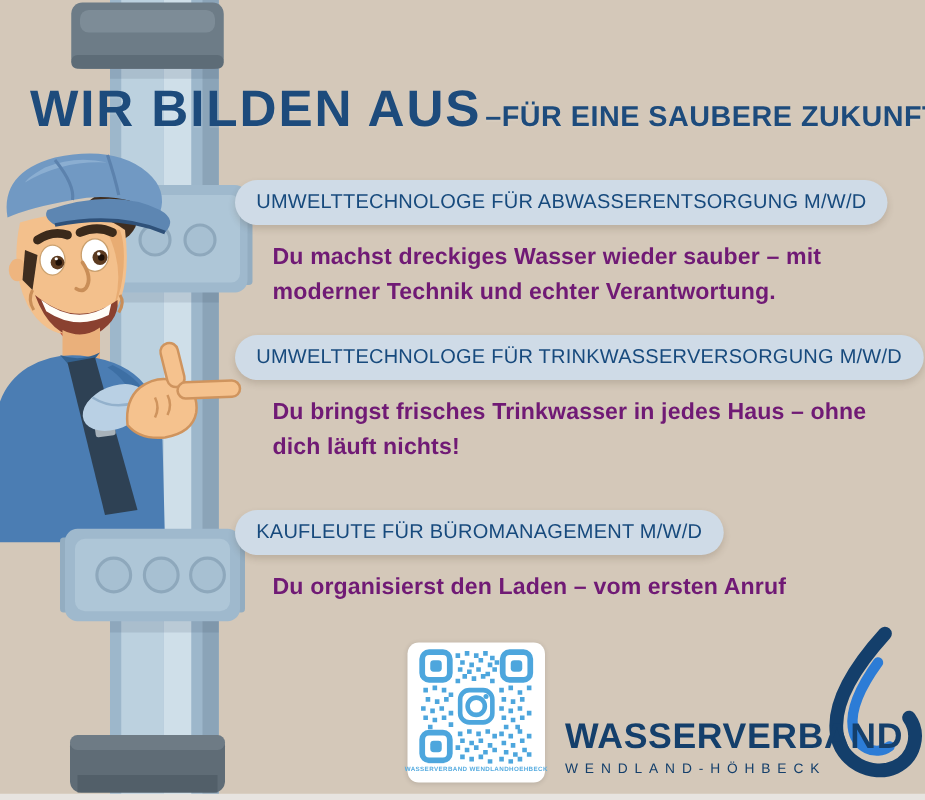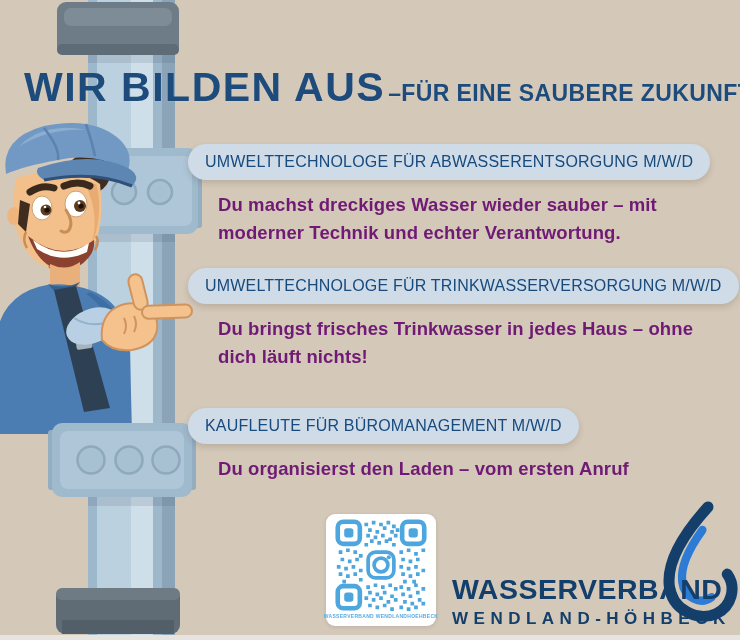--- a/index.html
+++ b/index.html
@@ -40,21 +40,21 @@
     box-shadow:0 1px 4px rgba(0,0,0,0.12);
     display:flex; flex-direction:column; align-items:center; padding-top:5px;
   }
   .qr-caption {
     font-size:5px; font-weight:bold; color:#57ace0;
     margin-top:2px; letter-spacing:0.3px; white-space:nowrap;
   }
   
   .logo { position:absolute; left:452px; top:541px; z-index:5; color:#143f6b;margin-top:32px; }
   .logo-name { font-size:28.5px; font-weight:bold; letter-spacing:0.5px; }
-  .logo-sub  { font-size:17px; font-weight:bold; letter-spacing:5.5px; margin-top:3px; }
+  .logo-sub  { font-size:11px; font-weight:normal; letter-spacing:5.5px; margin-top:3px; }
   .logo-drop { position:absolute; left:650px; top:500px; z-index:4; }
   .bottom-edge {
     position:absolute; left:0; bottom:0; width:740px; height:5px;
     background:#e7e4e0; z-index:6;
   }
 </style>
 </head>
 <body>
 
 <div class="poster">

